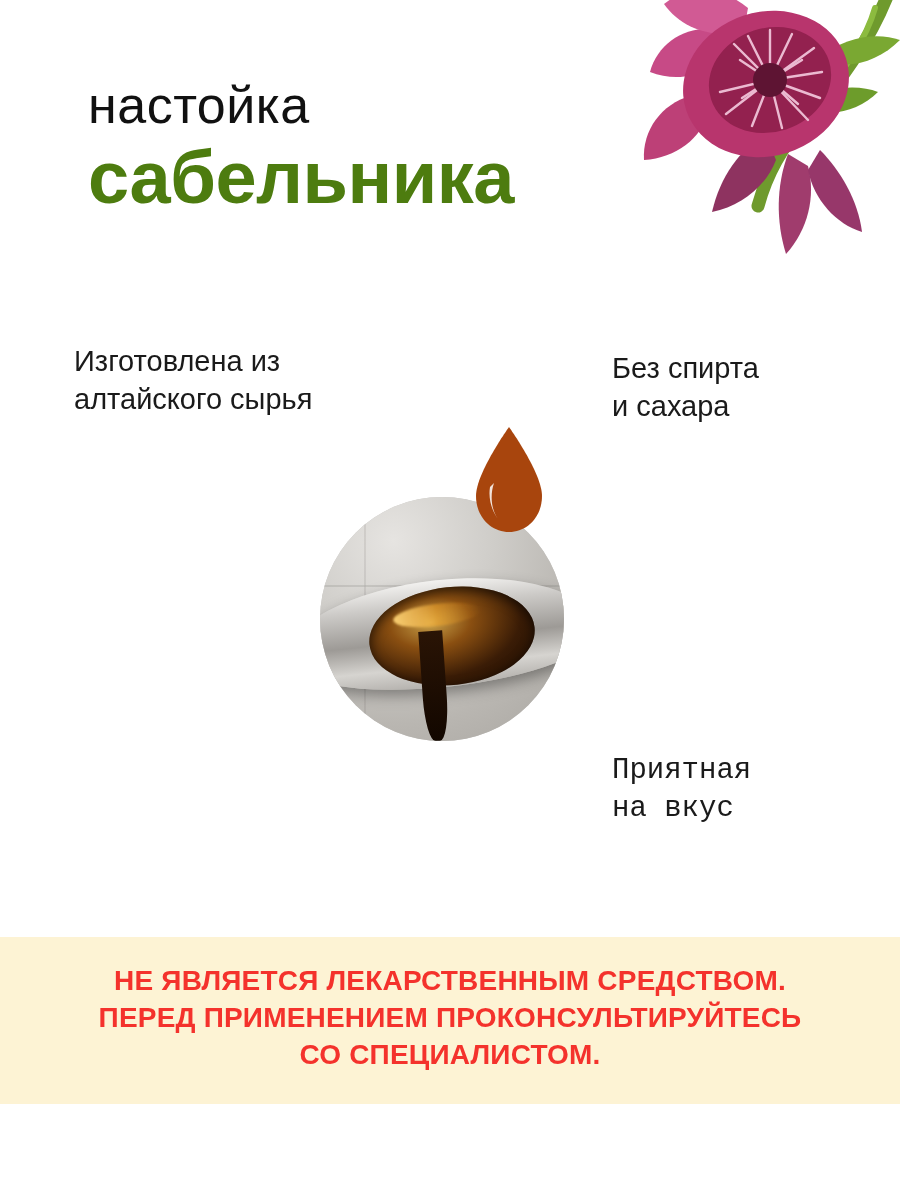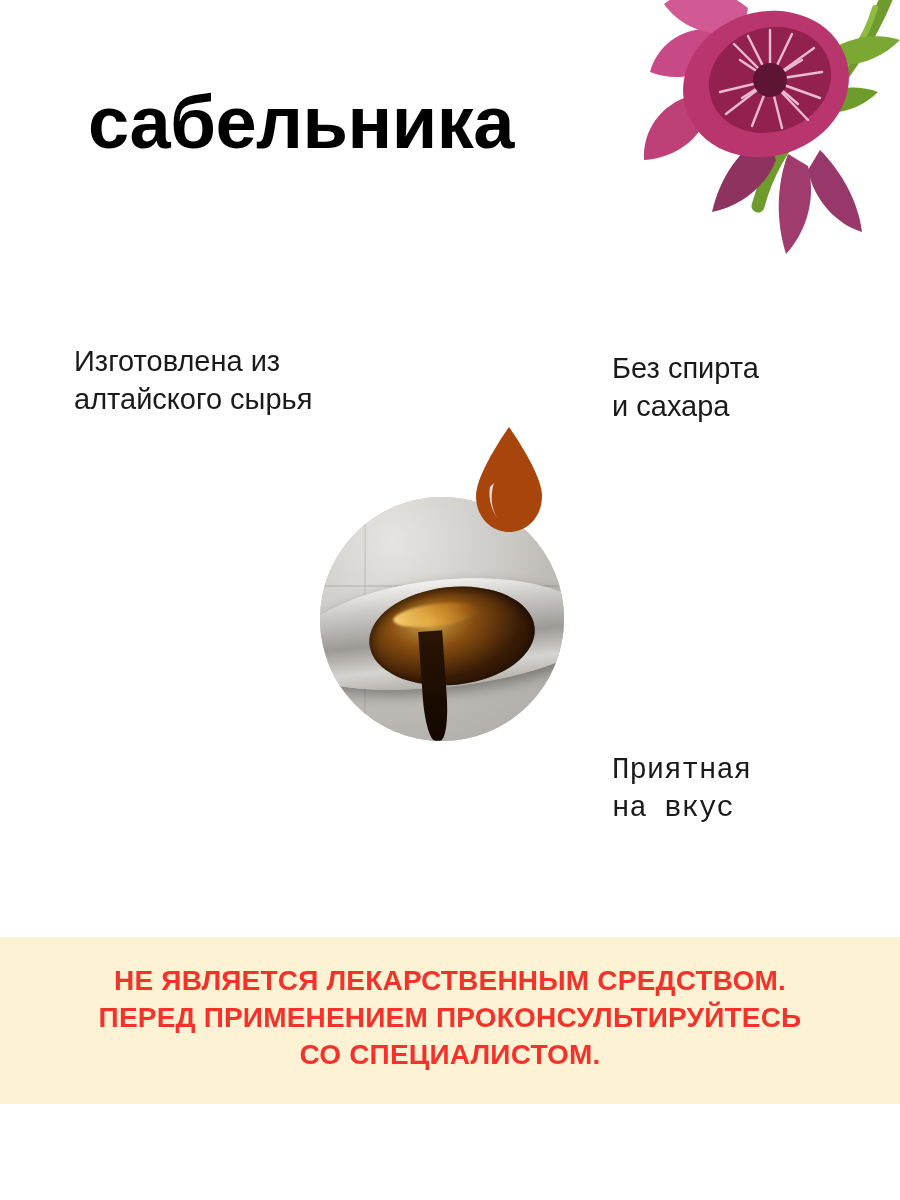--- a/index.html
+++ b/index.html
@@ -34,21 +34,21 @@
     font-size: 52px;
     font-weight: 400;
     color: #111111;
     letter-spacing: 0.5px;
     line-height: 1.05;
     white-space: nowrap;
   }
   .title-line2 {
     font-size: 74px;
     font-weight: 700;
-    color: #000000;
+    color: #4d7c0f;
     letter-spacing: -0.5px;
     line-height: 1.05;
     margin-top: 6px;
     white-space: nowrap;
   }
 
   
   .flower {
     position: absolute;
     right: 0;
@@ -222,20 +222,21 @@
         <path d="M200 80 L150 92"></path>
       <path d="M200 80 L170 60"></path>
         <path d="M200 80 L232 60"></path>
         <path d="M200 80 L228 104"></path>
       <path d="M200 80 L172 98"></path>
     </g>
     <circle cx="200" cy="80" r="17" fill="#5e1433"></circle>
   </svg>
 
   <div class="title-block">
+    <div class="title-line1">настойка</div>
     <div class="title-line2">сабельника</div>
   </div>
 
   <div class="features">
     <div class="feat feat-0">Изготовлена из
 алтайского сырья</div>
     <div class="feat feat-1">Без спирта
 и сахара</div>
     <div class="feat feat-5">Приятная
 на вкус</div>

